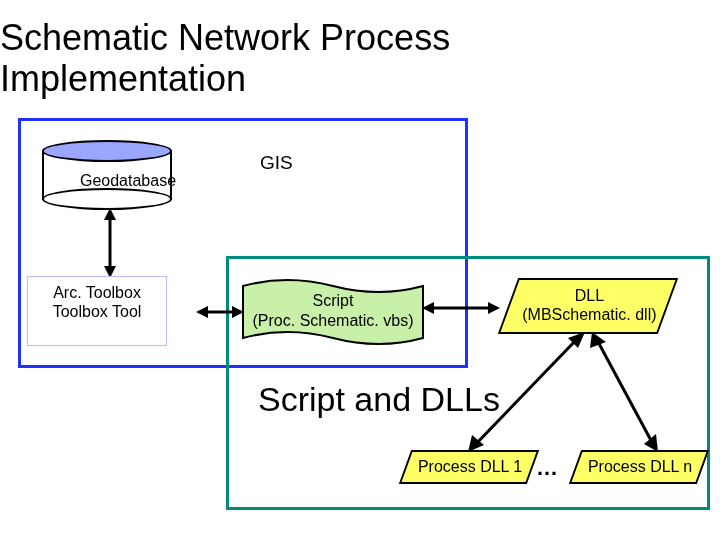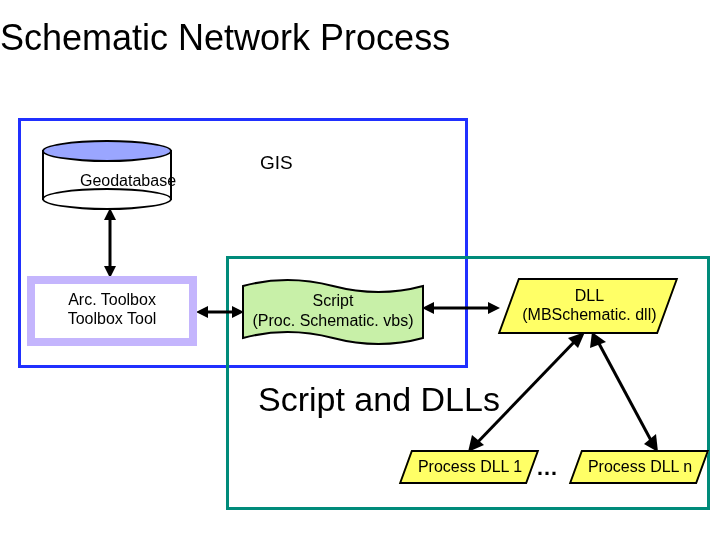--- a/index.html
+++ b/index.html
@@ -99,24 +99,24 @@
     text-align: center;
     font-size: 16px;
     z-index: 3;
     margin-left: 21px;
   }
   
   .atb-box {
     position: absolute;
     left: 27px;
     top: 276px;
-    width: 170px;
+    width: 140px;
     height: 70px;
     background: #fff;
-    border: 8px solid #c4b5fd;
+    border: 1px solid #c4b5fd;
     box-sizing: border-box;
     text-align: center;
     font-size: 16px;
     line-height: 1.2;
     padding-top: 6px;
     z-index: 5;
   }
   
   .script-doc {
     position: absolute;
@@ -165,20 +165,21 @@
     font-size: 22px;
     letter-spacing: 2px;
     font-weight: bold;
   }
 </style>
 </head>
 <body>
 
 <div class="title">
   <span>Schematic Network Process</span><br>
+  <span>Implementation</span>
 </div>
 
 <div class="gis-box"></div>
 <div class="gis-label">GIS</div>
 
 <div class="sd-box"></div>
 <div class="sd-label">Script and DLLs</div>
 
 <div class="cyl-wrap">
   <div class="cyl-body"></div>

